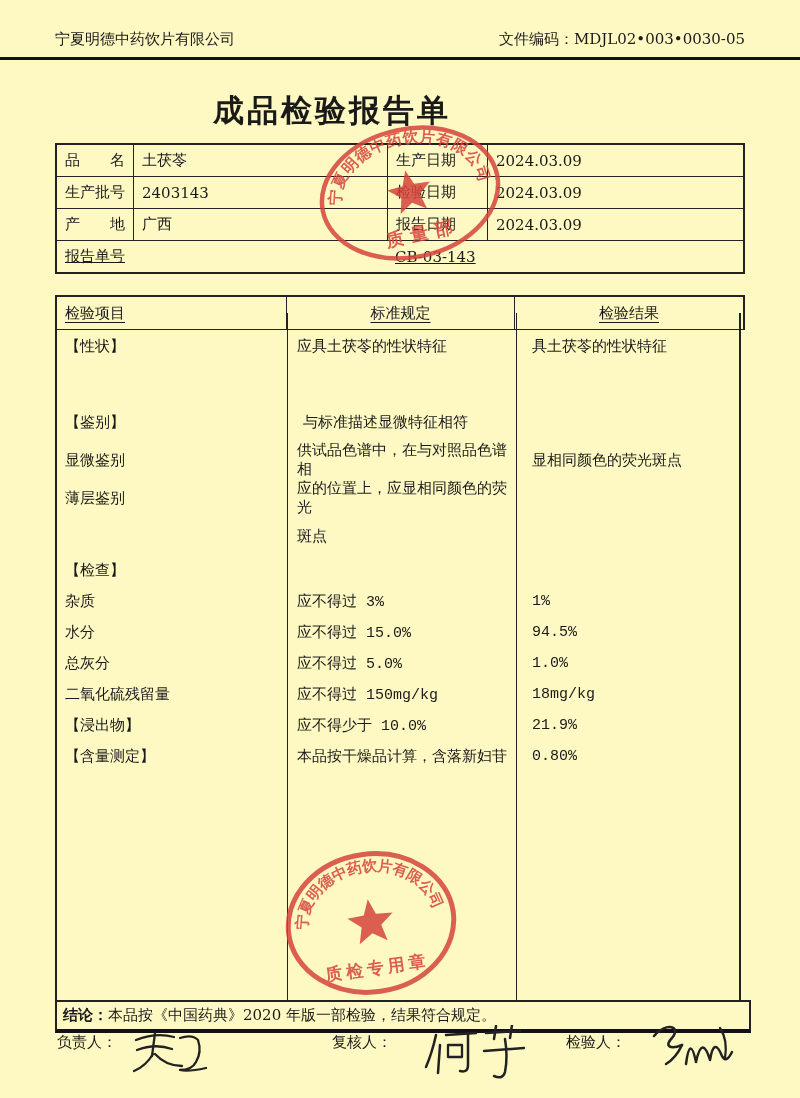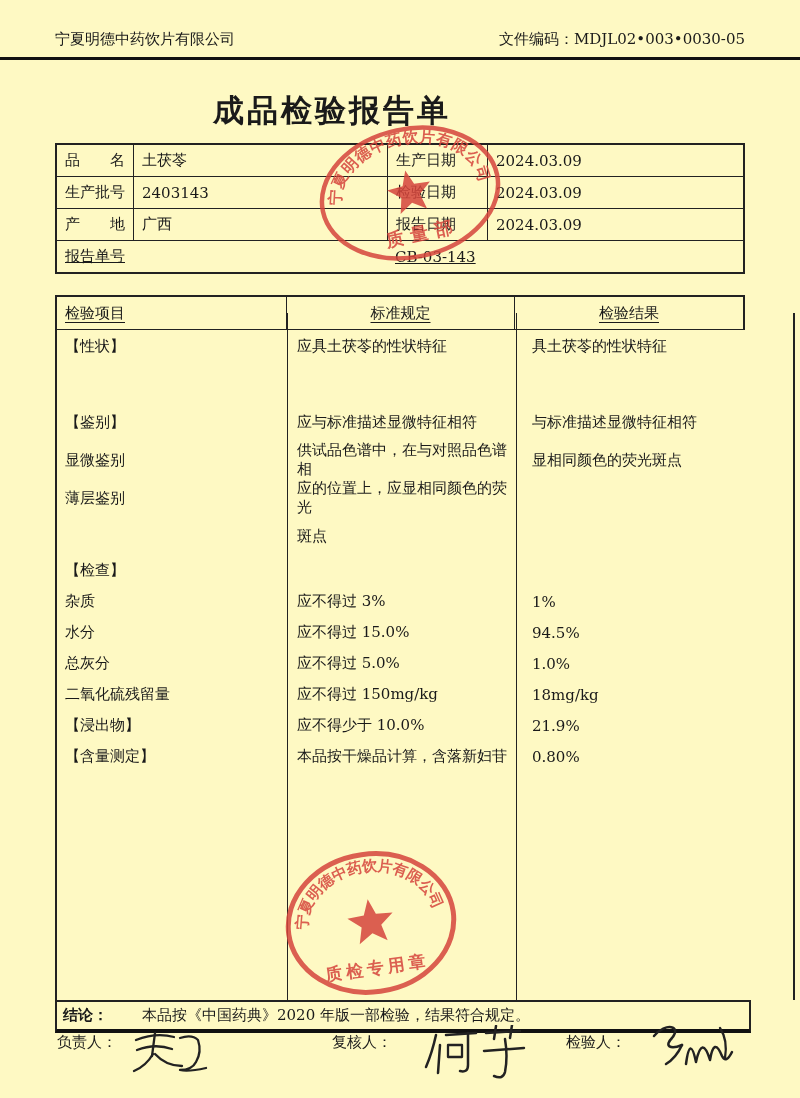--- a/index.html
+++ b/index.html
@@ -23,33 +23,33 @@
   .mrow .val{margin-left:270px;}
   
   .insp-hdr{position:absolute;top:295px;left:55px;width:686px;height:32px;display:flex;
             border:2px solid #222;border-bottom:1px solid #222;box-sizing:content-box;}
   .hcell{display:flex;align-items:center;box-sizing:border-box;border-right:1px solid #222;}
   .hcell:last-child{border-right:none;}
   .hcell span{text-decoration:underline;text-underline-offset:4px;}
   .h1{width:230px;padding-left:8px;}
   .h2{width:228px;justify-content:center;}
   .h3{flex:1;justify-content:center;}
-  .insp-body{position:absolute;top:313px;left:55px;width:740px;height:687px;
-             border-left:2px solid #222;border-right:2px solid #222;box-sizing:border-box;padding-top:14px;}
+  .insp-body{position:absolute;top:313px;left:55px;width:686px;height:687px;
+             border-left:2px solid #222;border-right:2px solid #222;box-sizing:border-box;padding-top:14px;font-family:Liberation Mono, monospace;}
   .vline{position:absolute;top:0;bottom:0;width:1px;background:#222;}
   .vl1{left:230px;}.vl2{left:459px;}
   .insp-row{display:flex;}
   .g1{height:38px;}.g2{height:31px;}
   .insp-cell{display:flex;align-items:center;box-sizing:border-box;}
   .insp-cell.item{width:230px;padding-left:8px;}
   .insp-cell.standard{width:229px;padding-left:10px;}
   .insp-cell.result{flex:1;padding-left:16px;}
   
   .concl{position:absolute;top:1000px;left:55px;width:686px;height:27px;display:flex;align-items:center;
-         border:2px solid #222;border-bottom:4px solid #111;padding-left:6px;box-sizing:content-box;gap:34px;}
+         border:2px solid #222;border-bottom:4px solid #111;padding-left:6px;box-sizing:content-box;}
   .concl b{font-weight:bold;}
   
   .flabel{position:absolute;top:1033px;white-space:nowrap;}
   .f1{left:57px;}.f2{left:332px;}.f3{left:566px;}
   .sig{position:absolute;}
   .sig path{fill:none;stroke:#222;stroke-linecap:round;stroke-linejoin:round;}
   
   .stamp{position:absolute;opacity:0.85;}
   .stamp text{fill:#d6453c;}
 </style>
@@ -117,21 +117,20 @@
         <div class="insp-cell standard">应具土茯苓的性状特征</div>
         <div class="insp-cell result">具土茯苓的性状特征</div>
       </div>
       <div class="insp-row g1">
         <div class="insp-cell item"></div>
         <div class="insp-cell standard"></div>
         <div class="insp-cell result"></div>
       </div>
       <div class="insp-row g1">
         <div class="insp-cell item">【鉴别】</div>
-        <div class="insp-cell standard">应与标准描述显微特征相符</div>
         <div class="insp-cell result">与标准描述显微特征相符</div>
       </div>
       <div class="insp-row g1">
         <div class="insp-cell item">显微鉴别</div>
         <div class="insp-cell standard">供试品色谱中，在与对照品色谱相</div>
         <div class="insp-cell result">显相同颜色的荧光斑点</div>
       </div>
       <div class="insp-row g1">
         <div class="insp-cell item">薄层鉴别</div>
         <div class="insp-cell standard">应的位置上，应显相同颜色的荧光</div>

